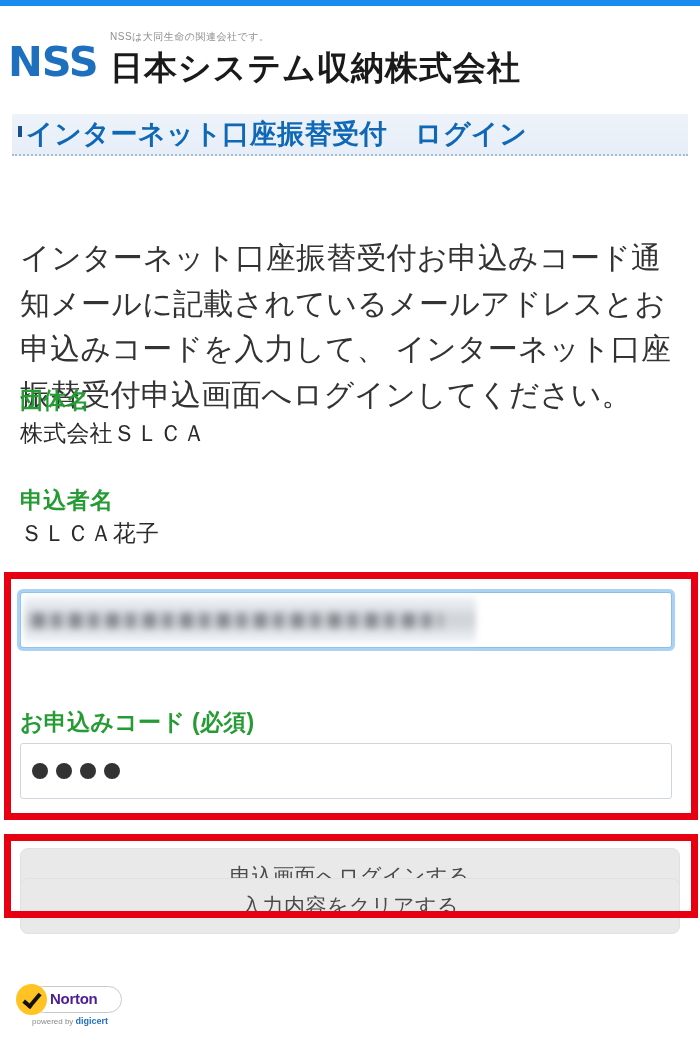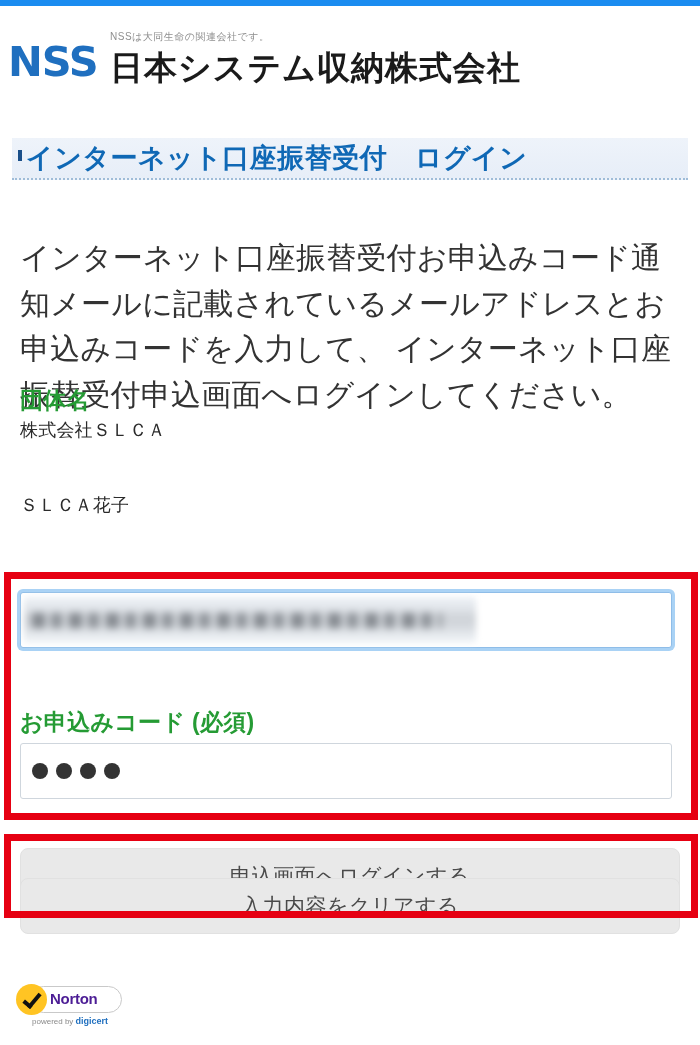--- a/index.html
+++ b/index.html
@@ -66,21 +66,21 @@
     color: #1a1a1a;
     letter-spacing: 1px;
     line-height: 1;
     margin-top: 9px;
     white-space: nowrap;
   }
 
   
   .page-title {
     position: absolute;
-    top: 138px;
+    top: 114px;
     left: 12px;
     width: 676px;
     height: 42px;
     background: linear-gradient(to bottom, #eef3fa 0%, #e7eef8 100%);
     border-bottom: 2px dotted #9fbcd8;
     box-sizing: border-box;
     display: flex;
     align-items: center;
     white-space: nowrap;
     overflow: hidden;
@@ -118,21 +118,21 @@
   .info-block.org { top: 388px; }
   .info-block.applicant { top: 488px; }
   .field-label-green {
     font-size: 23px;
     font-weight: bold;
     color: #259b34;
     line-height: 1.1;
     letter-spacing: 0.3px;
   }
   .field-value {
-    font-size: 18px;
+    font-size: 23px;
     color: #2b2b2b;
     line-height: 1.2;
     margin-top: 7px;
     letter-spacing: 0.2px;
   }
 
   
   .redbox {
     position: absolute;
     border: 7px solid #e60012;
@@ -308,20 +308,21 @@
 </div>
 
 <p class="lead">インターネット口座振替受付お申込みコード通知メールに記載されているメールアドレスとお申込みコードを入力して、 インターネット口座振替受付申込画面へログインしてください。</p>
 
 <div class="info-block org">
   <div class="field-label-green">団体名</div>
   <div class="field-value">株式会社ＳＬＣＡ</div>
 </div>
 
 <div class="info-block applicant">
+  <div class="field-label-green">申込者名</div>
   <div class="field-value">ＳＬＣＡ花子</div>
 </div>
 
 <div class="form-group email">
   <div class="input-wrap">
     <input class="text-input focused" type="text" placeholder="" style="">
     <div class="redacted-value"></div>
   </div>
 </div>
 

